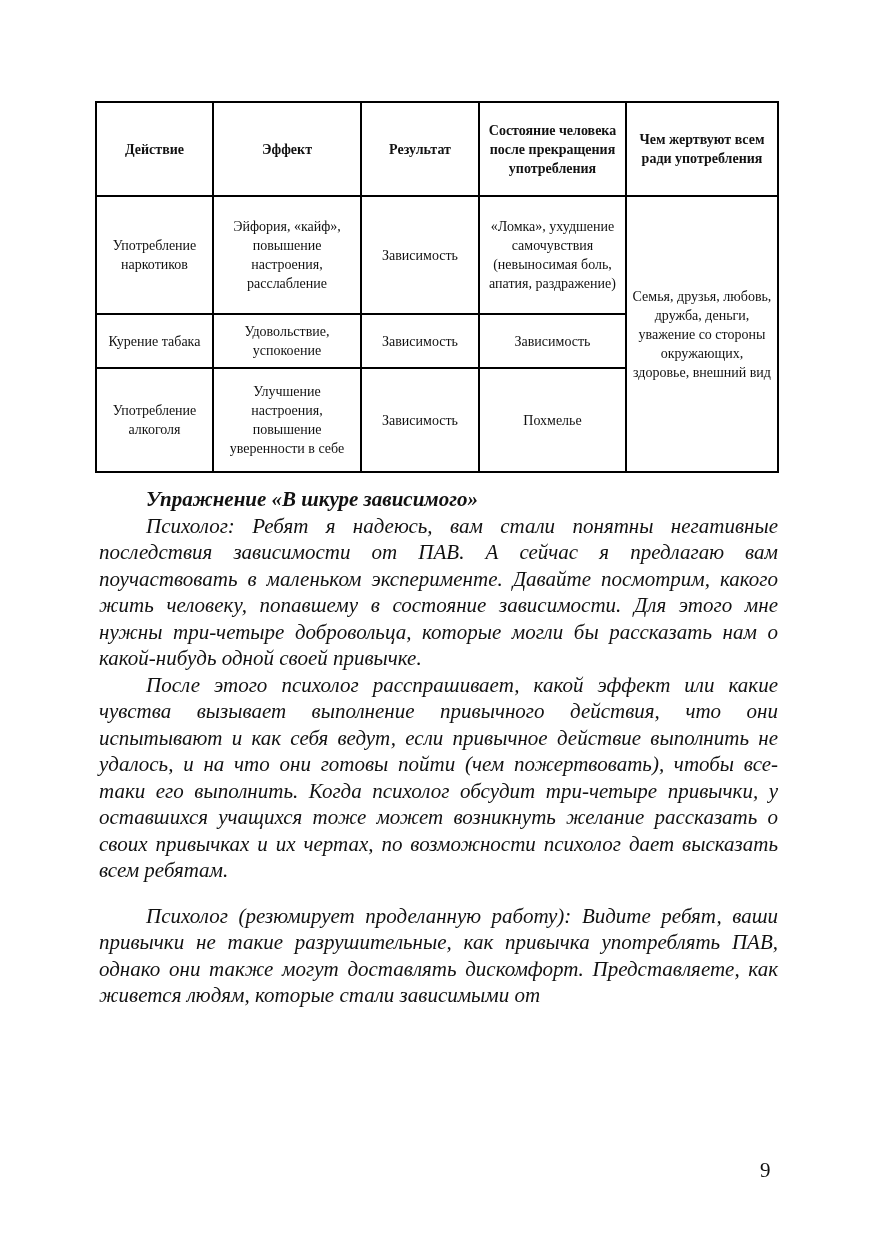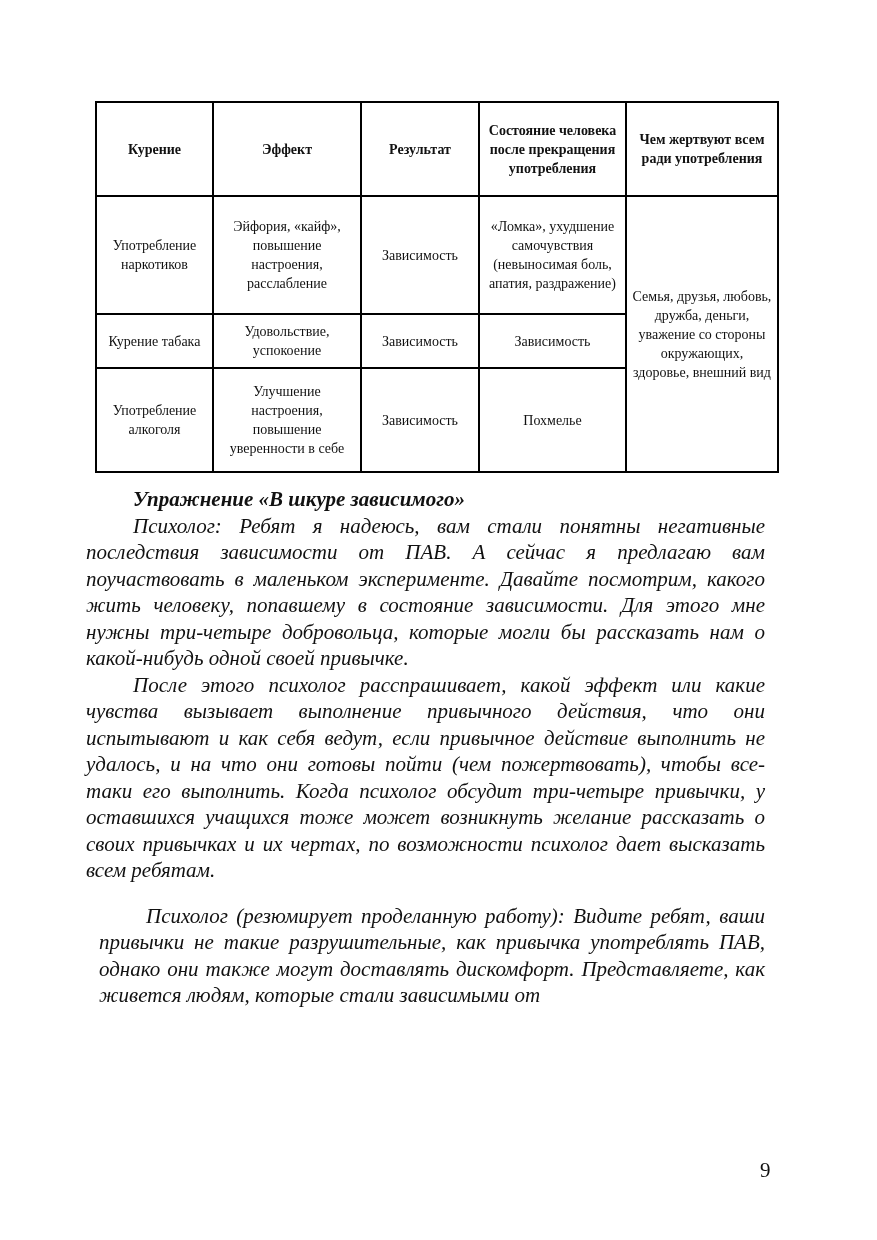--- a/index.html
+++ b/index.html
@@ -6,41 +6,41 @@
   body { width:877px; height:1240px; position:relative; overflow:hidden;
          font-family:"Liberation Serif", "DejaVu Serif", serif; color:#111; }
   .tbl { position:absolute; left:95px; top:101px; width:682px; border-collapse:collapse;
          table-layout:fixed; font-size:14px; line-height:19px; }
   .tbl td, .tbl th { border:2px solid #000; text-align:center; vertical-align:middle; padding:2px 4px; }
   .tbl th { font-weight:bold; height:88px; font-size:14px; }
   .tbl tr.r1 td { height:112px; }
   .tbl tr.r2 td { height:48px; }
   .tbl tr.r3 td { height:98px;text-align:center; }
   .tbl td.sac { vertical-align:middle; }
-  .body-text { position:absolute; left:86px; top:486px; width:679px; font-size:21px; line-height:26.5px; }
+  .body-text { position:absolute; left:99px; top:486px; width:679px; font-size:21px; line-height:26.5px; }
   .body-text p { margin:0; text-align:justify; text-indent:47px;font-style:italic; }
   .body-text p.heading { font-weight:bold; font-style:italic; }
   .body-text p.gap { margin-top:20px; }
-  .body-text p.gap2 { margin-top:19px;margin-left:13px; }
+  .body-text p.gap2 { margin-top:19px; }
   .page-num { position:absolute; left:760px; top:1158px; font-size:21px; }
 </style>
 </head>
 <body>
 
 <table class="tbl">
   <colgroup>
     <col style="width:117px">
       <col style="width:148px">
       <col style="width:118px">
       <col style="width:147px">
       <col style="width:152px">
   </colgroup>
   <tbody>
       <tr>
-    <th>Курение</th>
+    <th>Действие</th>
     <th>Эффект</th>
     <th>Результат</th>
     <th>Состояние человека после прекращения употребления</th>
     <th>Чем жертвуют всем ради употребления</th>
   </tr>
   <tr class="r1">
     <td>Употребление наркотиков</td>
     <td>Эйфория, «кайф», повышение настроения, расслабление</td>
     <td>Зависимость</td>
     <td>«Ломка», ухудшение самочувствия (невыносимая боль, апатия, раздражение)</td>

